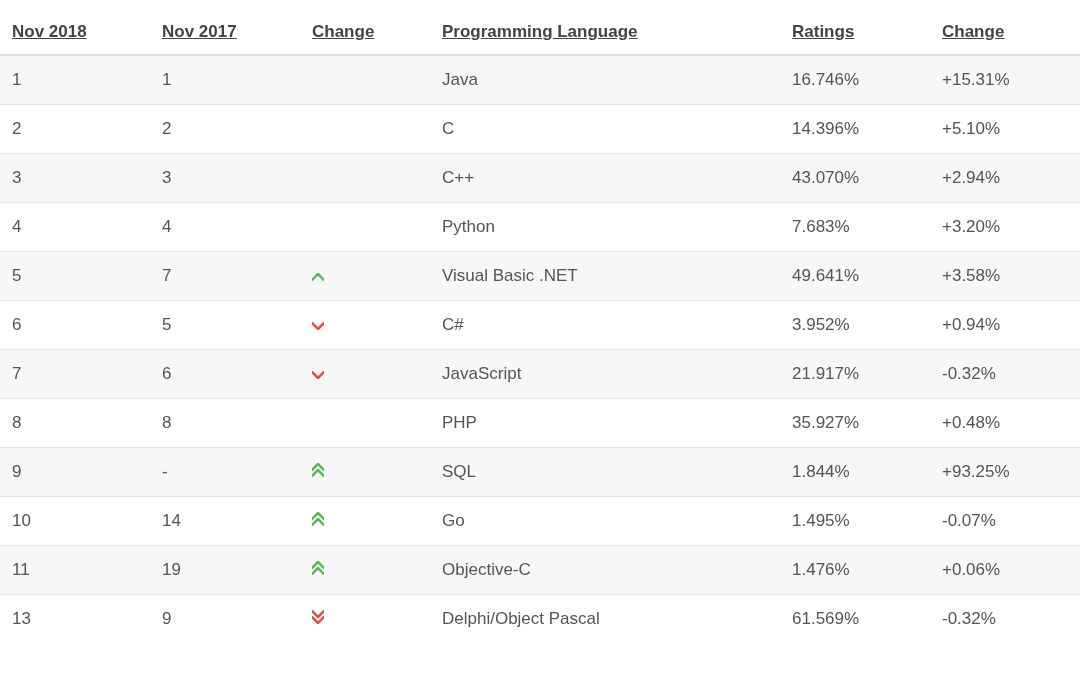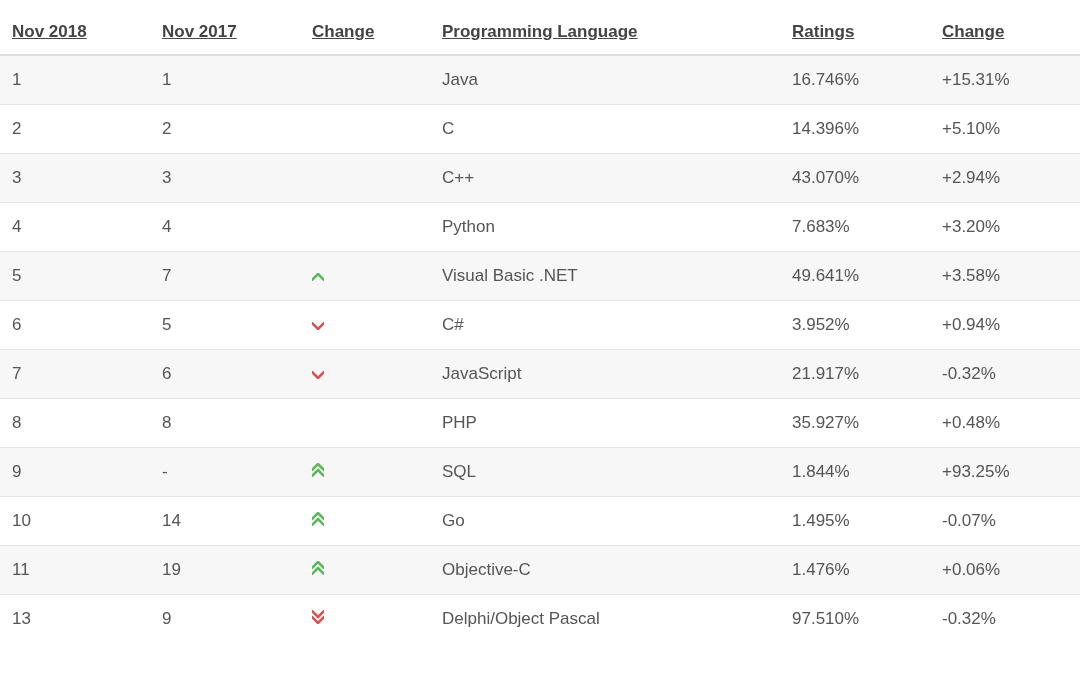--- a/index.html
+++ b/index.html
@@ -199,17 +199,17 @@
         <td>9</td>
         <td><span class="chev down"><svg width="12" height="14" viewBox="0 0 12 14">
               <g transform="translate(0,0)">
                 <polyline points="0,1 6,7 12,1" fill="none" stroke="currentColor" stroke-width="2.5" stroke-linecap="round" stroke-linejoin="round"></polyline>
               </g>
               <g transform="translate(0,6)">
                 <polyline points="0,1 6,7 12,1" fill="none" stroke="currentColor" stroke-width="2.5" stroke-linecap="round" stroke-linejoin="round"></polyline>
               </g>
             </svg></span></td>
         <td>Delphi/Object Pascal</td>
-        <td>97.510%</td>
+        <td>61.569%</td>
         <td>-0.32%</td>
       </tr>
     </tbody>
 </table>
 
 </body></html>

